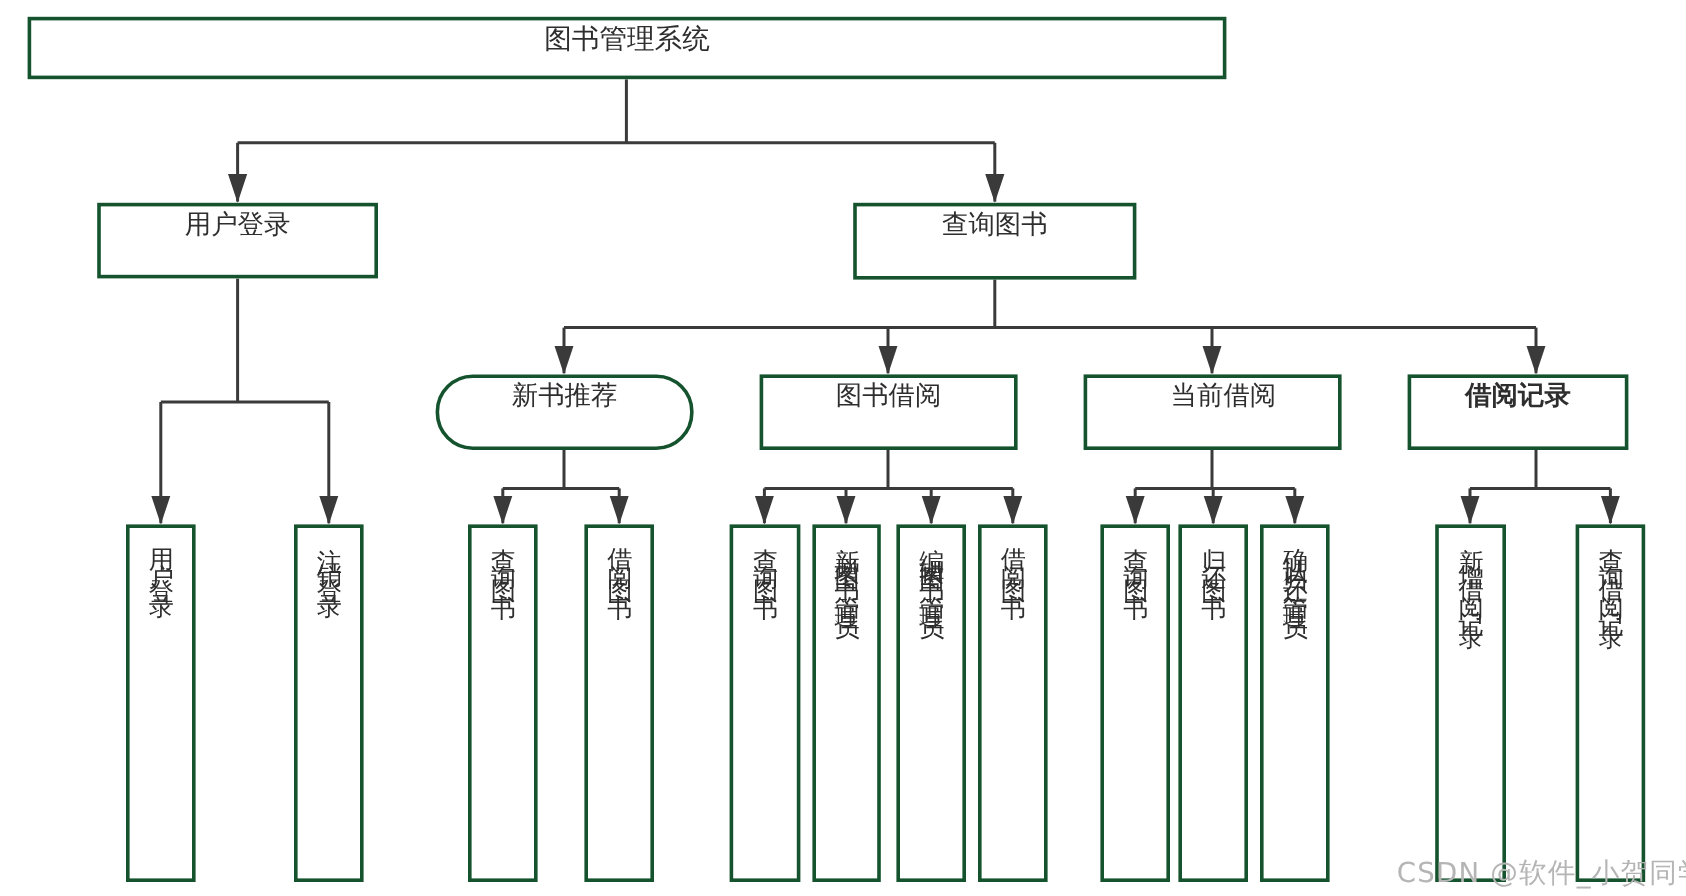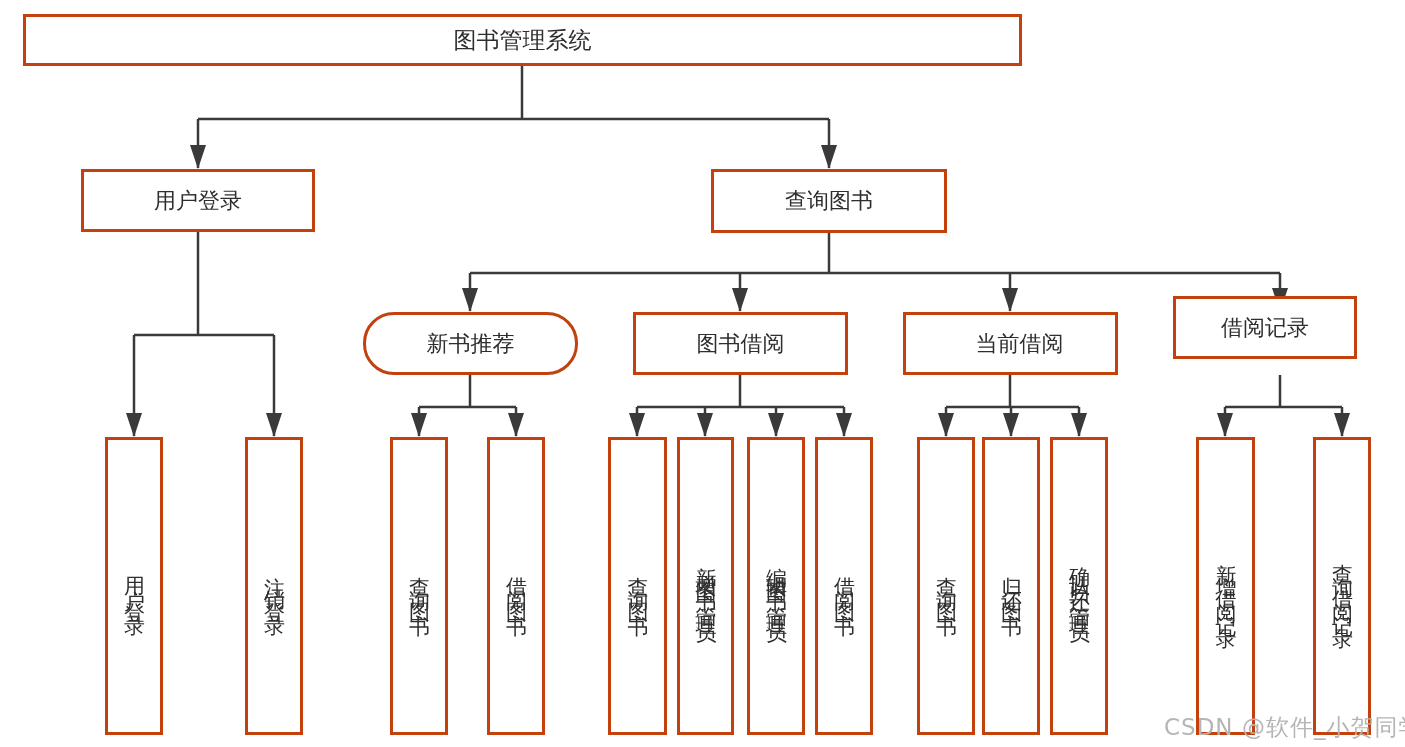--- a/index.html
+++ b/index.html
@@ -7,23 +7,23 @@
     position:relative;
     width:1405px;height:747px;
     background:#ffffff;
     font-family:"DejaVu Sans","Liberation Sans",sans-serif;
     overflow:hidden;
   }
   .wires{position:absolute;left:0;top:0;z-index:1;}
   .box{
     position:absolute;
     box-sizing:border-box;
-    border:3px solid #c2410c;
+    border:3px solid #14532d;
     background:#ffffff;
-    display:flex;align-items:center;justify-content:center;
+    display:flex;justify-content:center;
     color:#2e2e2e;
     z-index:2;
   }
   .hlabel{font-size:22px;white-space:nowrap;}
   .root .hlabel{font-size:23px;}
   .leaf{width:58px;top:437px;height:298px;}
   .vtext{
     writing-mode:vertical-rl;
     text-orientation:mixed;
     font-size:21px;
@@ -124,21 +124,21 @@
 
   <div class="box" style="left:363px;top:312px;width:215px;height:63px;border-radius:31px;">
     <span class="hlabel">新书推荐</span>
   </div>
   <div class="box" style="left:633px;top:312px;width:215px;height:63px;">
     <span class="hlabel">图书借阅</span>
   </div>
   <div class="box" style="left:903px;top:312px;width:215px;height:63px;padding-left:18px;">
     <span class="hlabel">当前借阅</span>
   </div>
-  <div class="box" style="left:1173px;top:296px;width:184px;height:63px;">
+  <div class="box" style="left:1173px;top:312px;width:184px;height:63px;font-weight:bold;">
     <span class="hlabel">借阅记录</span>
   </div>
 
   <div class="box leaf" style="left:105px;">
     <span class="vtext">用户登录</span>
   </div>
   <div class="box leaf" style="left:245px;">
     <span class="vtext">注销登录</span>
   </div>
 

